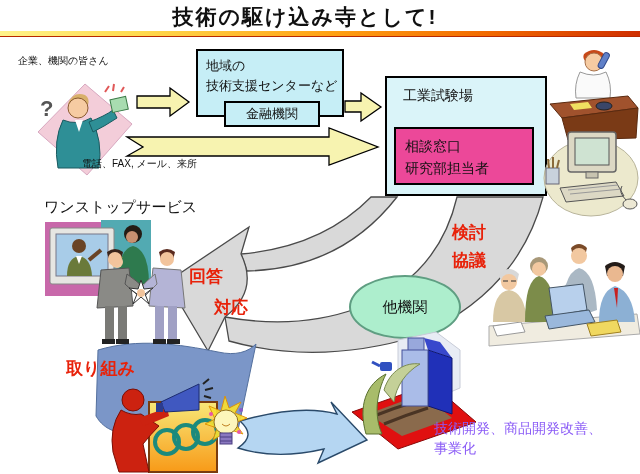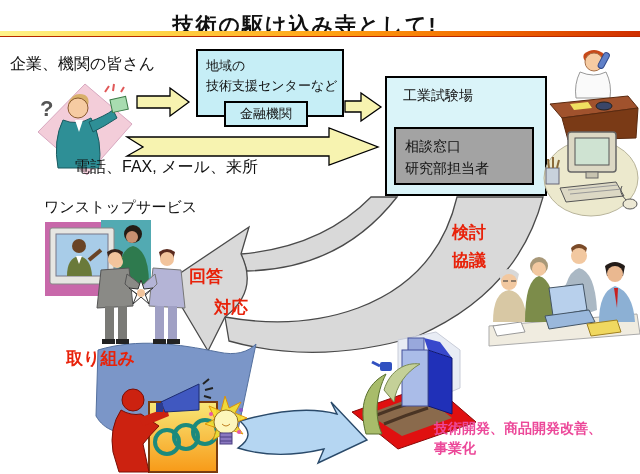--- a/index.html
+++ b/index.html
@@ -1,35 +1,35 @@
 <!DOCTYPE html>
 <html><head>
 <meta charset="utf-8">
 <style>
   html,body{margin:0;padding:0;background:#fff;}
   .stage{position:relative;width:640px;height:474px;background:#ffffff;overflow:hidden;
          font-family:"Liberation Sans","DejaVu Sans",sans-serif;color:#111;}
   .abs{position:absolute;}
-  .title{top:3px;left:0;width:610px;text-align:center;font-size:21px;font-weight:bold;letter-spacing:2px;z-index:4;margin-top:8px;}
+  .title{top:3px;left:0;width:610px;text-align:center;font-size:21px;font-weight:bold;letter-spacing:2px;z-index:4;}
   .title-rule{top:31px;left:0;width:640px;height:5px;z-index:4;
       background:linear-gradient(90deg,#fff38a 0%,#ffd94d 22%,#ffa012 52%,#f26a00 76%,#cf2e00 100%);
       border-bottom:1px solid #b82800;}
   .label{z-index:5;white-space:nowrap;}
-  .lbl14{font-size:16px;}
+  .lbl14{font-size:10px;margin-left:8px;}
   .lbl15{font-size:15px;}
   .red{color:#e8220a;font-weight:bold;font-size:17px;}
   .box{border:2px solid #000;background:#c6eef6;z-index:2;box-sizing:border-box;}
   #support-box{left:196px;top:49px;width:148px;height:68px;padding:5px 0 0 8px;font-size:13px;line-height:20px;}
-  #finance-box{left:224px;top:101px;width:84px;height:26px;text-align:center;font-size:13px;line-height:22px;}
+  #finance-box{left:224px;top:101px;width:96px;height:26px;text-align:center;font-size:13px;line-height:22px;}
   #station-box{left:385px;top:76px;width:162px;height:120px;background:#daf4f9;}
   #station-title{left:403px;top:87px;font-size:14px;z-index:3;}
-  #station-inner{left:394px;top:127px;width:140px;height:58px;background:#a3a3a3;padding:6px 0 0 9px;font-size:14px;line-height:22px;z-index:3;}
+  #station-inner{left:394px;top:127px;width:140px;height:58px;background:#ec4899;padding:6px 0 0 9px;font-size:14px;line-height:22px;z-index:3;}
   #other-org{left:349px;top:275px;width:112px;height:64px;border-radius:50%;background:#adeecd;
       border:2px solid #5f9e82;display:flex;align-items:center;justify-content:center;font-size:15px;z-index:3;box-sizing:border-box;}
-  #outcome{left:434px;top:418px;color:#ec4899;font-weight:bold;font-size:14px;line-height:20px;z-index:5;white-space:nowrap;}
+  #outcome{left:434px;top:418px;color:#8b5cf6;font-weight:normal;font-size:14px;line-height:20px;z-index:5;white-space:nowrap;}
   svg{position:absolute;overflow:visible;}
   .layer{left:0;top:0;z-index:1;}
   .clip{z-index:3;}
 </style>
 </head>
 <body>
 
 <div class="stage">
 
   <div class="abs title">技術の駆け込み寺として!</div>
@@ -59,20 +59,21 @@
     <div>技術支援センターなど</div>
   </div>
   <div class="abs box" id="finance-box">金融機関</div>
   <div class="abs box" id="station-box"></div>
   <div class="abs label" id="station-title">工業試験場</div>
   <div class="abs box" id="station-inner">
     <div>相談窓口</div>
     <div>研究部担当者</div>
   </div>
 
+  <div class="abs" id="other-org">他機関</div>
 
   <svg class="clip" style="left:35px;top:82px;" width="100" height="95" viewBox="0 0 100 95">
     <polygon points="50,2 97,42 52,93 3,50" fill="#f3cdd9" stroke="#d8a8c0"></polygon>
     <path d="M33 22 Q38 9 50 13 Q55 16 53 23 Q44 16 33 22" fill="#d8b06a"></path>
     <circle cx="43" cy="26" r="10" fill="#f6cba2" stroke="#8a5a30"></circle>
     <path d="M28 38 Q18 58 23 86 L64 86 Q68 58 56 36 Q42 44 28 38" fill="#2e8f96" stroke="#1a5a60"></path>
     <polygon points="40,38 48,38 44,50" fill="#fff"></polygon>
     <path d="M54 40 Q70 34 78 28 L82 36 Q70 44 58 50 Z" fill="#2e8f96" stroke="#1a5a60"></path>
     <rect x="76" y="16" width="16" height="13" fill="#a8dcb0" stroke="#3a7a46" transform="rotate(-12 84 22)"></rect>
     <path d="M70 10 l4 -6 M78 9 l1 -7 M86 10 l3 -5" stroke="#e05858" stroke-width="2" fill="none"></path>
@@ -210,19 +211,19 @@
     <path d="M40 38 l-8 -4" stroke="#3050c0" stroke-width="3"></path>
   </svg>
 
   <div class="abs label lbl14" style="left:10px;top:54px;">企業、機関の皆さん</div>
   <div class="abs label lbl14" style="left:74px;top:157px;">電話、FAX, メール、来所</div>
   <div class="abs label lbl15" style="left:44px;top:198px;">ワンストップサービス</div>
   <div class="abs label red" style="left:189px;top:265px;">回答</div>
   <div class="abs label red" style="left:214px;top:296px;">対応</div>
   <div class="abs label red" style="left:452px;top:221px;text-align:center;">検討</div>
   <div class="abs label red" style="left:452px;top:249px;">協議</div>
-  <div class="abs label red" style="left:66px;top:347px;">取り組み</div>
+  <div class="abs label red" style="left:66px;top:357px;">取り組み</div>
   <div class="abs" id="outcome">
     <div>技術開発、商品開発改善、</div>
     <div>事業化</div>
   </div>
 
 </div>
 
 </body></html>

